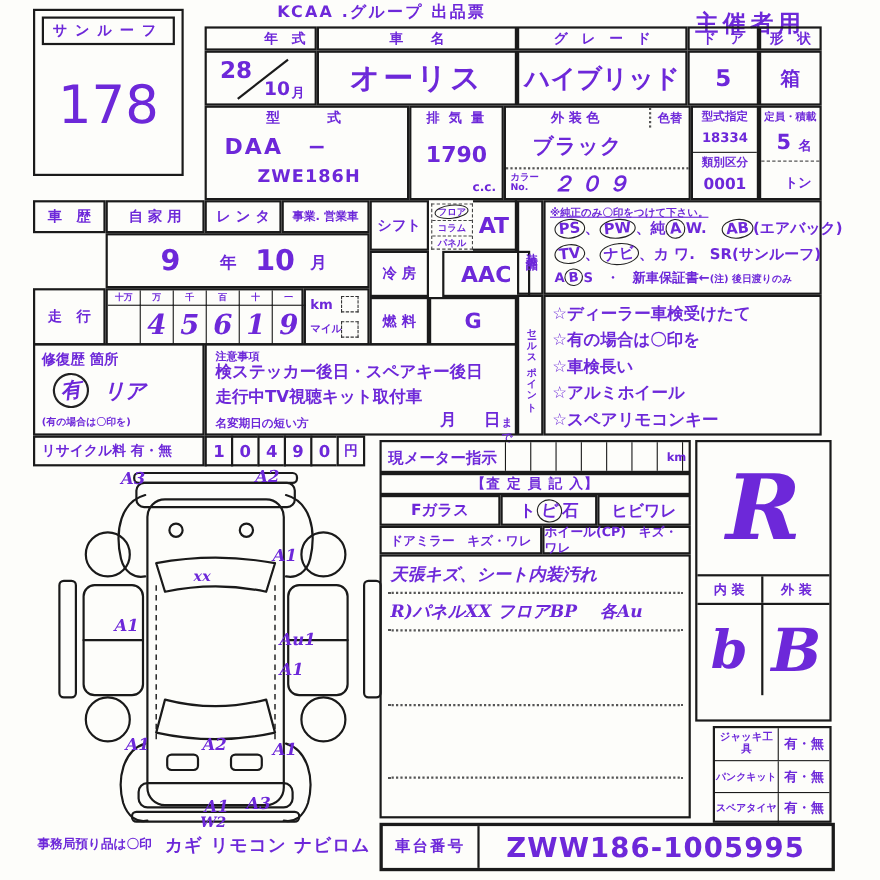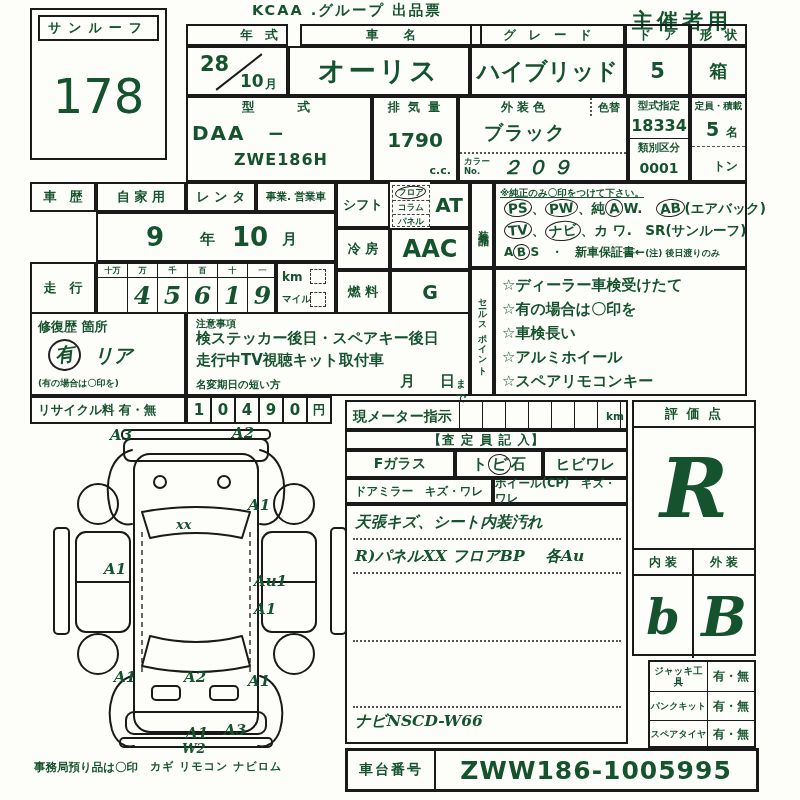--- a/index.html
+++ b/index.html
@@ -1,17 +1,17 @@
 <!DOCTYPE html>
 <html><head>
 <meta charset="utf-8">
 <style>
   html,body{margin:0;padding:0;background:#e8e8e4;}
   #sheet{position:relative;width:800px;height:800px;background:#fdfdfa;overflow:hidden;
-         font-family:"DejaVu Sans","Liberation Sans",sans-serif;color:#14532d;}
+         font-family:"DejaVu Sans","Liberation Sans",sans-serif;color:#6d28d9;}
   .abs{position:absolute;box-sizing:border-box;}
   .b2{border:2px solid #1a1a1a;}
   .ctr{display:flex;align-items:center;justify-content:center;}
   .hd{font-weight:bold;}
   .hw{font-family:"DejaVu Serif","Liberation Serif",serif;font-style:italic;font-weight:600;}
   .circ{border:1.6px solid #222;border-radius:50%;padding:0 3px;display:inline-block;transform:rotate(-5deg);}
   .sm{font-size:9px;}
   .hcirc{border:1.8px solid #222;border-radius:50%;padding:0 3px;display:inline-block;transform:rotate(7deg);}
   .vert{writing-mode:vertical-rl;text-orientation:upright;}
   .dotline{position:absolute;border-bottom:2px dotted #555;height:0;}
@@ -25,58 +25,58 @@
 
   <div class="abs hd" style="left:252px;top:1px;font-size:14.5px;letter-spacing:2px;">KCAA .グループ 出品票</div>
   <div class="abs hd" style="left:632px;top:7px;font-size:21px;letter-spacing:4px;">主催者用</div>
 
   <div class="abs b2" style="left:30px;top:8px;width:137px;height:152px;">
     <div class="abs ctr hd" style="left:6px;top:5px;width:121px;height:26px;border:2px solid #1a1a1a;font-size:13px;letter-spacing:7px;">サンルーフ</div>
     <div class="abs ctr" style="left:0;top:44px;width:100%;height:84px;font-size:48px;">178</div>
   </div>
 
   <div class="abs b2 ctr hd" style="left:186px;top:24px;width:102px;height:22px;font-size:12.5px;padding-left:44px;">年　式</div>
-  <div class="abs b2 ctr hd" style="left:300px;top:24px;width:182px;height:22px;font-size:12.5px;text-align:right;">車　　名</div>
+  <div class="abs b2 ctr hd" style="left:288px;top:24px;width:182px;height:22px;font-size:12.5px;text-align:right;">車　　名</div>
   <div class="abs b2 ctr hd" style="left:470px;top:24px;width:155px;height:22px;font-size:12.5px;">グ　レ　ー　ド</div>
   <div class="abs b2 ctr hd" style="left:625px;top:24px;width:65px;height:22px;font-size:12.5px;">ド　ア</div>
   <div class="abs b2 ctr hd" style="left:690px;top:24px;width:57px;height:22px;font-size:12.5px;">形　状</div>
 
   <div class="abs b2" style="left:186px;top:46px;width:102px;height:50px;">
     <span class="abs hd" style="left:12px;top:4px;font-size:21px;">28</span>
     <span class="abs hd" style="left:52px;top:23px;font-size:17px;">10</span>
     <span class="abs hd" style="left:77px;top:28px;font-size:12px;">月</span>
     <div class="abs" style="left:22px;top:23px;width:58px;border-top:2px solid #1a1a1a;transform:rotate(-38deg);"></div>
   </div>
   <div class="abs b2 ctr hd" style="left:288px;top:46px;width:182px;height:50px;font-size:27px;letter-spacing:3px;">オーリス</div>
   <div class="abs b2 ctr hd" style="left:470px;top:46px;width:155px;height:50px;font-size:23px;">ハイブリッド</div>
   <div class="abs b2 ctr hd" style="left:625px;top:46px;width:65px;height:50px;font-size:21px;">5</div>
   <div class="abs b2 ctr hd" style="left:690px;top:46px;width:57px;height:50px;font-size:18px;">箱</div>
 
   <div class="abs b2" style="left:186px;top:96px;width:186px;height:86px;">
     <div class="abs ctr hd" style="left:0;top:0;width:100%;height:18px;font-size:12.5px;letter-spacing:6px;">型　　式</div>
-    <span class="abs hd" style="left:4px;top:22px;font-size:20px;letter-spacing:2px;">DAA　−</span>
+    <span class="abs hd" style="left:16px;top:22px;font-size:20px;letter-spacing:2px;">DAA　−</span>
     <span class="abs hd" style="left:46px;top:52px;font-size:16px;letter-spacing:1px;">ZWE186H</span>
   </div>
   <div class="abs b2" style="left:372px;top:96px;width:86px;height:86px;">
     <div class="abs ctr hd" style="left:0;top:0;width:100%;height:18px;font-size:12px;letter-spacing:2px;">排 気 量</div>
     <div class="abs ctr hd" style="left:0;top:28px;width:100%;height:28px;font-size:20px;">1790</div>
     <span class="abs hd" style="right:5px;bottom:3px;font-size:11px;">c.c.</span>
   </div>
   <div class="abs b2" style="left:458px;top:96px;width:170px;height:86px;">
     <div class="abs ctr hd" style="left:0;top:0;width:130px;height:18px;font-size:12px;letter-spacing:4px;">外装色</div>
     <div class="abs ctr hd" style="left:130px;top:0;width:36px;height:18px;font-size:11px;border-left:2px dotted #555;">色替</div>
     <div class="abs ctr hd" style="left:0;top:20px;width:130px;height:30px;font-size:19px;letter-spacing:1px;">ブラック</div>
     <div class="dotline" style="left:0;top:54px;width:166px;"></div>
     <span class="abs hd" style="left:4px;top:58px;font-size:8.5px;">カラー</span>
     <span class="abs hd" style="left:4px;top:68px;font-size:8.5px;">No.</span>
     <span class="abs hw" style="left:42px;top:56px;font-size:20px;letter-spacing:5px;">２０９</span>
   </div>
   <div class="abs b2" style="left:628px;top:96px;width:62px;height:86px;">
     <div class="abs ctr hd" style="left:0;top:0;width:100%;height:16px;font-size:10.5px;">型式指定</div>
-    <div class="abs ctr hd" style="left:0;top:16px;width:100%;height:22px;font-size:16px;">18334</div>
+    <div class="abs ctr hd" style="left:0;top:16px;width:100%;height:22px;font-size:12px;">18334</div>
     <div class="abs" style="left:0;top:40px;width:100%;border-top:1.5px solid #1a1a1a;"></div>
     <div class="abs ctr hd" style="left:0;top:42px;width:100%;height:16px;font-size:10.5px;">類別区分</div>
     <div class="abs ctr hd" style="left:0;top:58px;width:100%;height:24px;font-size:14px;">0001</div>
   </div>
   <div class="abs b2" style="left:690px;top:96px;width:57px;height:86px;">
     <div class="abs ctr hd" style="left:0;top:0;width:100%;height:16px;font-size:9.5px;">定員・積載</div>
     <span class="abs hd" style="left:14px;top:20px;font-size:19px;">5</span>
     <span class="abs hd" style="right:7px;top:26px;font-size:12px;">名</span>
     <div class="abs" style="left:0;top:48px;width:100%;border-top:1.5px dashed #555;"></div>
     <span class="abs hd" style="right:7px;top:60px;font-size:12px;">トン</span>
@@ -124,21 +124,21 @@
   <div class="abs" style="left:392px;top:185px;width:38px;height:42px;border:1.5px dashed #444;">
     <div class="ctr hd" style="height:14px;border-bottom:1px dashed #444;font-size:8.5px;position:relative;">
       <span>フロア</span>
       <span class="abs" style="left:2px;top:0;width:31px;height:13px;border:1.6px solid #222;border-radius:50%;transform:rotate(-6deg);"></span>
     </div>
     <div class="ctr hd" style="height:13px;border-bottom:1px dashed #444;font-size:8.5px;">コラム</div>
     <div class="ctr hd" style="height:13px;font-size:8.5px;">パネル</div>
   </div>
   <div class="abs ctr hd" style="left:430px;top:182px;width:40px;height:46px;border:2px solid #1a1a1a;border-left:none;font-size:20px;">AT</div>
   <div class="abs b2 ctr hd" style="left:336px;top:228px;width:54px;height:42px;font-size:13px;">冷 房</div>
-  <div class="abs b2 ctr hd" style="left:390px;top:228px;width:80px;height:42px;font-size:24px;">AAC</div>
+  <div class="abs b2 ctr hd" style="left:402px;top:228px;width:80px;height:42px;font-size:20px;">AAC</div>
   <div class="abs b2 ctr hd" style="left:336px;top:270px;width:54px;height:44px;font-size:13px;">燃 料</div>
   <div class="abs b2 ctr hd" style="left:390px;top:270px;width:80px;height:44px;font-size:19px;">G</div>
 
   <div class="abs b2 ctr" style="left:470px;top:182px;width:24px;height:86px;">
     <span class="vert hd" style="font-size:11px;letter-spacing:3px;">装備品</span>
   </div>
   <div class="abs b2" style="left:494px;top:182px;width:253px;height:86px;">
     <div class="abs hd" style="left:4px;top:3px;font-size:9.5px;text-decoration:underline;">※純正のみ〇印をつけて下さい。</div>
     <div class="abs hd" style="left:8px;top:15px;font-size:13.5px;white-space:nowrap;"><span class="circ">PS</span><span>、</span><span class="circ">PW</span><span>、純</span><span class="circ">A</span><span>W.　</span><span class="circ">AB</span><span>(エアバック)</span></div>
     <div class="abs hd" style="left:8px;top:37px;font-size:13.5px;white-space:nowrap;"><span class="circ">TV</span><span>、</span><span class="circ">ナビ</span><span>、カ ワ.　SR(サンルーフ)</span></div>
@@ -226,21 +226,21 @@
     <span class="abs hw" style="left:202px;top:176px;font-size:15px;">A1</span>
     <span class="abs hw" style="left:62px;top:244px;font-size:15px;">A1</span>
     <span class="abs hw" style="left:132px;top:244px;font-size:15px;">A2</span>
     <span class="abs hw" style="left:196px;top:248px;font-size:15px;">A1</span>
     <span class="abs hw" style="left:134px;top:300px;font-size:15px;">A1</span>
     <span class="abs hw" style="left:130px;top:317px;font-size:13px;">W2</span>
     <span class="abs hw" style="left:172px;top:297px;font-size:15px;">A3</span>
   </div>
 
   <span class="abs hd" style="left:34px;top:760px;font-size:11.5px;">事務局預り品は〇印</span>
-  <span class="abs hd" style="left:150px;top:759px;font-size:11px;letter-spacing:1px;">カギ リモコン ナビロム</span>
+  <span class="abs hd" style="left:150px;top:759px;font-size:16px;letter-spacing:1px;">カギ リモコン ナビロム</span>
 
   <div class="abs b2" style="left:345px;top:400px;width:283px;height:30px;">
     <span class="abs hd" style="left:6px;top:6px;font-size:14px;">現メーター指示</span>
     <div class="abs" style="left:112px;top:0;height:26px;display:flex;">
       <span style="width:22px;border-left:1.5px solid #1a1a1a;"></span>
       <span style="width:22px;border-left:1.5px solid #1a1a1a;"></span>
       <span style="width:22px;border-left:1.5px solid #1a1a1a;"></span>
       <span style="width:22px;border-left:1.5px solid #1a1a1a;"></span>
       <span style="width:22px;border-left:1.5px solid #1a1a1a;"></span>
       <span style="width:22px;border-left:1.5px solid #1a1a1a;"></span>
@@ -260,25 +260,23 @@
   <div class="abs b2 ctr hd" style="left:345px;top:478px;width:148px;height:26px;font-size:11.5px;">ドアミラー　キズ・ワレ</div>
   <div class="abs b2 ctr hd" style="left:493px;top:478px;width:135px;height:26px;font-size:11.5px;">ホイール(CP)　キズ・ワレ</div>
 
   <div class="abs b2" style="left:345px;top:504px;width:283px;height:240px;">
     <div class="dotline" style="left:6px;top:32px;width:268px;"></div>
     <div class="dotline" style="left:6px;top:66px;width:268px;"></div>
     <div class="dotline" style="left:6px;top:134px;width:268px;"></div>
     <div class="dotline" style="left:6px;top:200px;width:268px;"></div>
     <div class="abs hw" style="left:8px;top:6px;font-size:15.5px;white-space:nowrap;">天張キズ、シート内装汚れ</div>
     <div class="abs hw" style="left:8px;top:40px;font-size:15.5px;white-space:nowrap;">R)パネルXX フロアBP　 各Au</div>
-    <div class="abs hw" style="left:8px;top:205px;font-size:15.5px;white-space:nowrap;">ナビNSCD-W66</div>
   </div>
 
   <div class="abs" style="left:632px;top:400px;width:124px;height:256px;border:2.5px solid #1a1a1a;">
-    <div class="ctr hd" style="height:24px;border-bottom:2px solid #1a1a1a;font-size:13px;letter-spacing:2px;">評 価 点</div>
     <div class="ctr hw" style="height:120px;font-size:82px;">R</div>
     <div style="display:flex;height:24px;border-top:2px solid #1a1a1a;border-bottom:2px solid #1a1a1a;">
       <div class="ctr hd" style="width:50%;font-size:12px;border-right:2px solid #1a1a1a;box-sizing:border-box;">内 装</div>
       <div class="ctr hd" style="width:50%;font-size:12px;">外 装</div>
     </div>
     <div style="display:flex;height:82px;">
       <div class="ctr hw" style="width:50%;font-size:48px;border-right:2px solid #1a1a1a;box-sizing:border-box;">b</div>
       <div class="ctr hw" style="width:50%;font-size:54px;">B</div>
     </div>
   </div>

